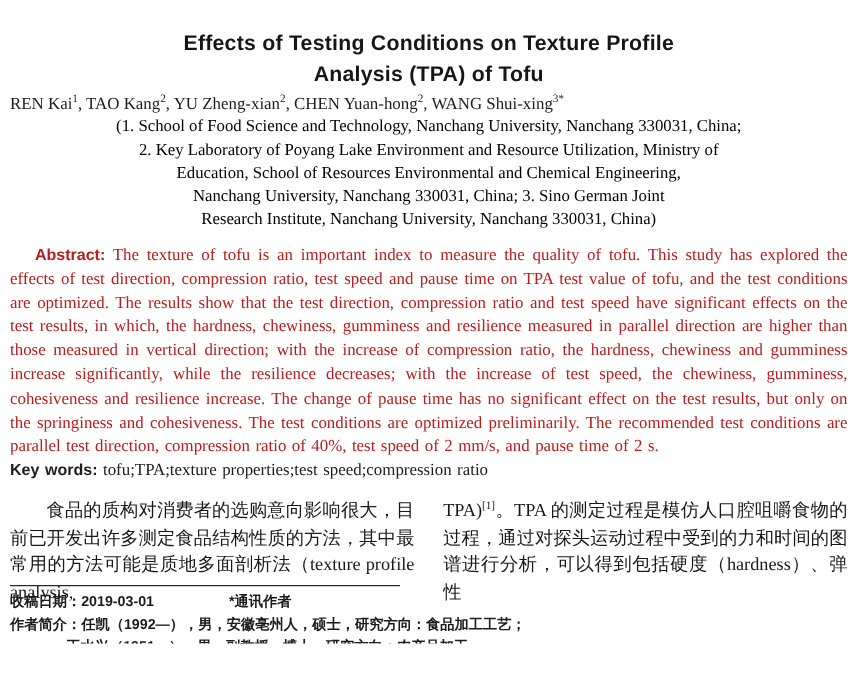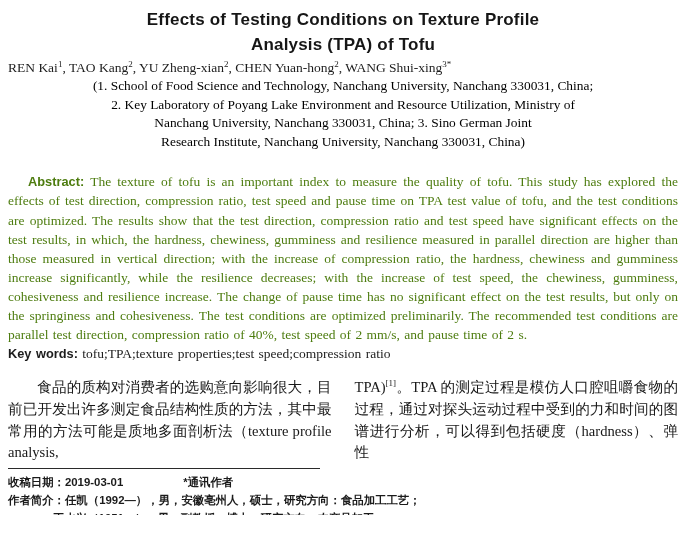--- a/index.html
+++ b/index.html
@@ -4,21 +4,21 @@
 <style>
   * { margin: 0; padding: 0; box-sizing: border-box; }
   html, body { background: #ffffff; }
   .page {
     position: relative;
     width: 686px;
     height: 515px;
     background: #ffffff;
     color: #1c1c1c;
     overflow: hidden;
-    padding: 7px 8px 0 8px;
+    padding: 22px 8px 0 8px;
     font-family: "Liberation Serif", "DejaVu Serif", serif;
   }
   .title {
     text-align: center;
     font-family: "Liberation Sans", "DejaVu Sans", sans-serif;
     font-weight: 600;
     font-size: 17px;
     line-height: 25px;
     letter-spacing: 0.2px;
     color: #161616;
@@ -35,26 +35,26 @@
     vertical-align: super;
     line-height: 0;
   }
   .affiliations {
     text-align: center;
     font-size: 13.4px;
     line-height: 18.6px;
     color: #000000;
   }
   .abstract {
-    margin-top: 21px;
+    margin-top: 9px;
     font-size: 13.5px;
     line-height: 19.1px;
     text-align: justify;
     text-indent: 20px;
-    color: #4d7c0f;
+    color: #b91c1c;
     word-spacing: 1px;
   }
   .inline-label {
     font-family: "Liberation Sans", "DejaVu Sans", sans-serif;
     font-weight: bold;
     font-size: 12.8px;
   }
   .keywords {
     font-size: 13.5px;
     line-height: 19.1px;
@@ -107,20 +107,21 @@
     <div>Analysis (TPA) of Tofu</div>
   </div>
 
   <div class="authors">
     <span>REN Kai</span><sup>1</sup><span>, </span><span>TAO Kang</span><sup>2</sup><span>, </span><span>YU Zheng-xian</span><sup>2</sup><span>, </span><span>CHEN Yuan-hong</span><sup>2</sup><span>, </span><span>WANG Shui-xing</span><sup>3*</sup>
   </div>
 
   <div class="affiliations">
     <div>(1. School of Food Science and Technology, Nanchang University, Nanchang 330031, China;</div>
     <div>2. Key Laboratory of Poyang Lake Environment and Resource Utilization, Ministry of</div>
+    <div>Education, School of Resources Environmental and Chemical Engineering,</div>
     <div>Nanchang University, Nanchang 330031, China; 3. Sino German Joint</div>
     <div>Research Institute, Nanchang University, Nanchang 330031, China)</div>
   </div>
 
   <div class="abstract">
     <span class="inline-label">Abstract:</span><span> The texture of tofu is an important index to measure the quality of tofu. This study has explored the effects of test direction, compression ratio, test speed and pause time on TPA test value of tofu, and the test conditions are optimized. The results show that the test direction, compression ratio and test speed have significant effects on the test results, in which, the hardness, chewiness, gumminess and resilience measured in parallel direction are higher than those measured in vertical direction; with the increase of compression ratio, the hardness, chewiness and gumminess increase significantly, while the resilience decreases; with the increase of test speed, the chewiness, gumminess, cohesiveness and resilience increase. The change of pause time has no significant effect on the test results, but only on the springiness and cohesiveness. The test conditions are optimized preliminarily. The recommended test conditions are parallel test direction, compression ratio of 40%, test speed of 2 mm/s, and pause time of 2 s.</span>
   </div>
 
   <div class="keywords">
     <span class="inline-label">Key words:</span><span> tofu;TPA;texture properties;test speed;compression ratio</span>

